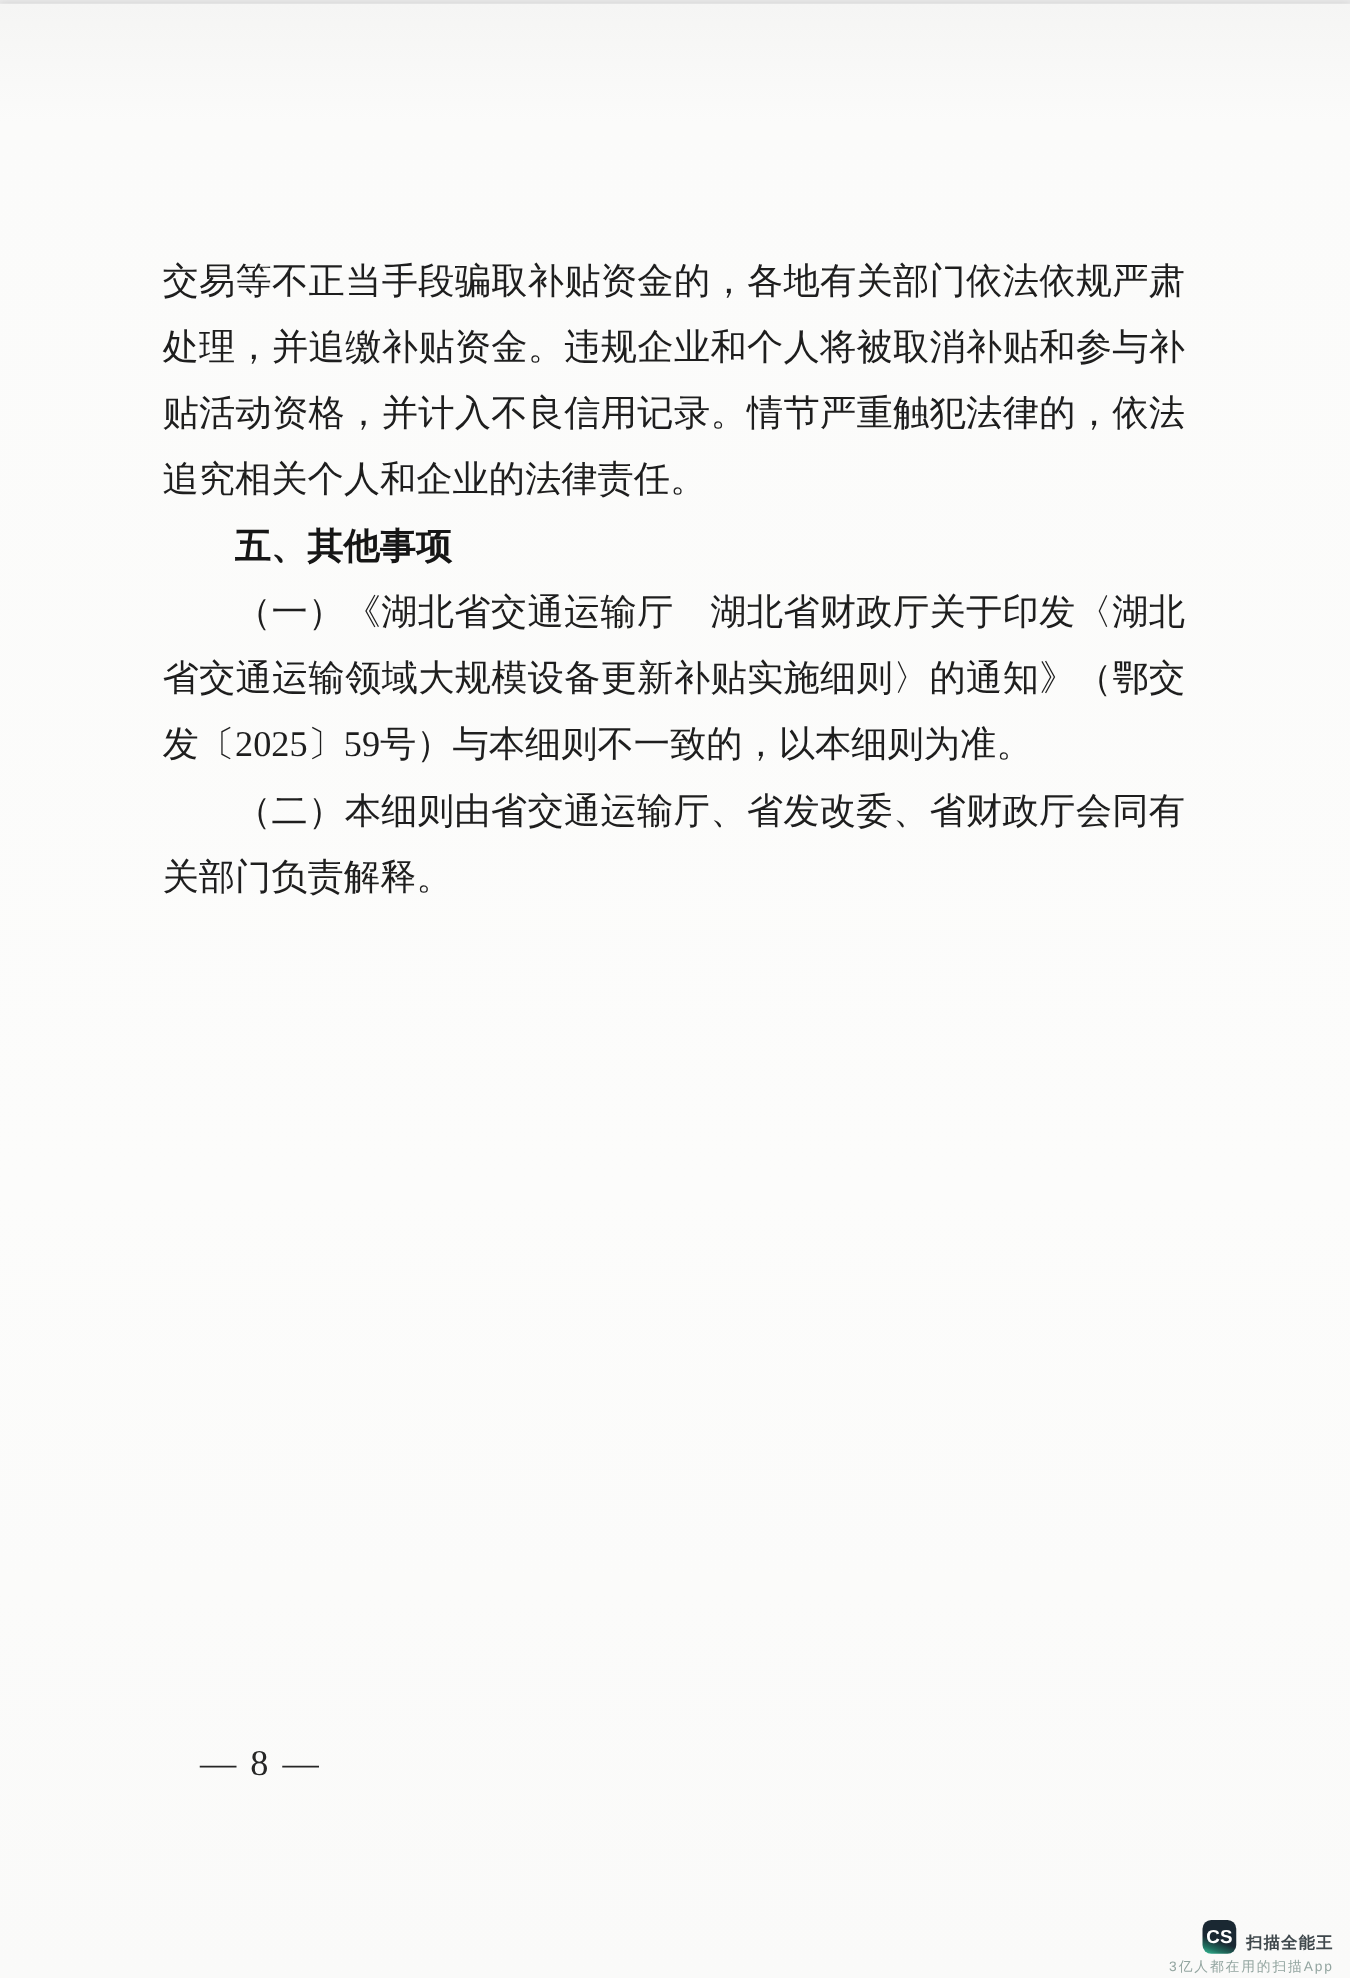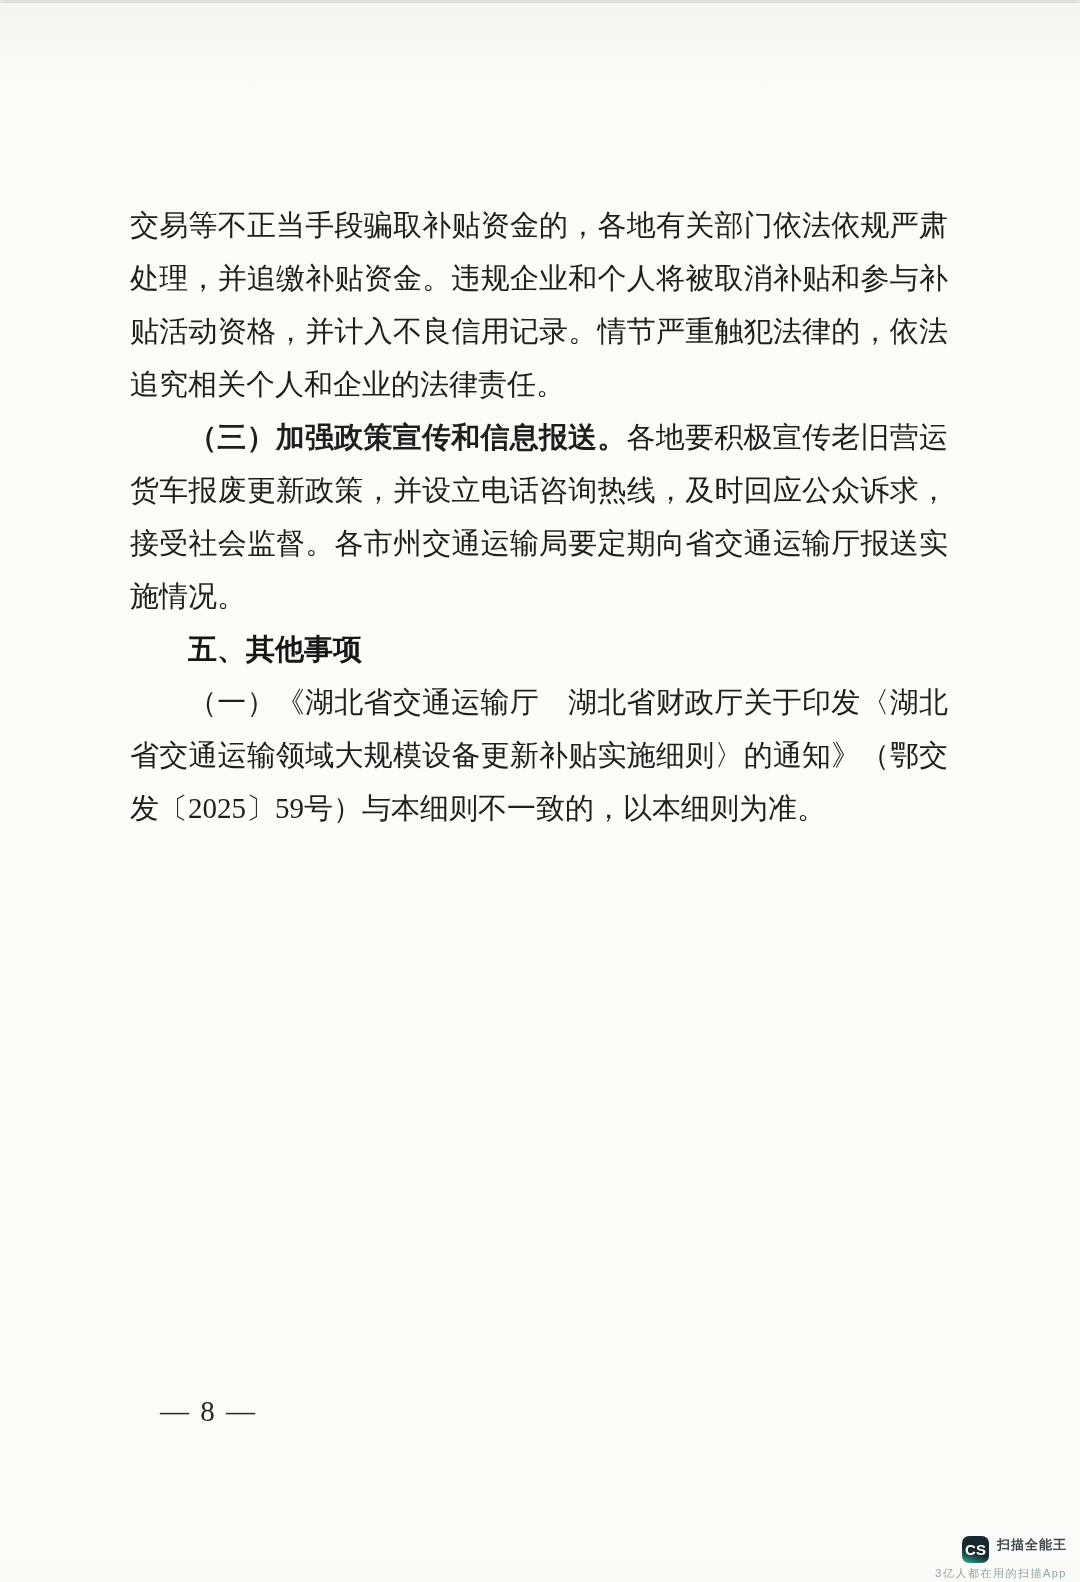--- a/index.html
+++ b/index.html
@@ -57,21 +57,21 @@
   .watermark {
     position: absolute;
     right: 13px;
     bottom: 4px;
     display: flex;
     flex-direction: column;
     align-items: flex-end;
   }
   .wm-row {
     display: flex;
-    align-items: flex-start;
+    align-items: flex-end;
     gap: 8px;
   }
   .cs-logo {
     width: 27px;
     height: 27px;
     border-radius: 7px;
     background: linear-gradient(200deg, #1a2832 0%, #1a2832 60%, #20705f 82%, #35c29c 100%);
     color: #ffffff;
     font-family: "Liberation Sans", "DejaVu Sans", sans-serif;
     font-weight: bold;
@@ -99,26 +99,26 @@
   }
 </style>
 </head>
 <body>
 
 <div class="page">
 
   <div class="doc-body">
     <p class="para continuation">交易等不正当手段骗取补贴资金的，各地有关部门依法依规严肃处理，并追缴补贴资金。违规企业和个人将被取消补贴和参与补贴活动资格，并计入不良信用记录。情节严重触犯法律的，依法追究相关个人和企业的法律责任。</p>
 
-    <p class="para"><span class="lead-bold">（三）加强政策宣传和信息报送。</span><span>各地要积极宣传老旧营运货车报废更新政策，并设立电话咨询热线，及时回应公众诉求，接受社会监督。各市州交通运输局要定期向省交通运输厅报送实施情况。</span></p>
 
     <p class="section-heading">五、其他事项</p>
 
     <p class="para">（一）《湖北省交通运输厅　湖北省财政厅关于印发〈湖北省交通运输领域大规模设备更新补贴实施细则〉的通知》（鄂交发〔2025〕59号）与本细则不一致的，以本细则为准。</p>
 
+    <p class="para">（二）本细则由省交通运输厅、省发改委、省财政厅会同有关部门负责解释。</p>
   </div>
 
   <div class="page-number">— 8 —</div>
 
   <div class="watermark">
     <div class="wm-row">
       <div class="cs-logo">
         <span>CS</span>
       </div>
       <div class="wm-name">扫描全能王</div>

